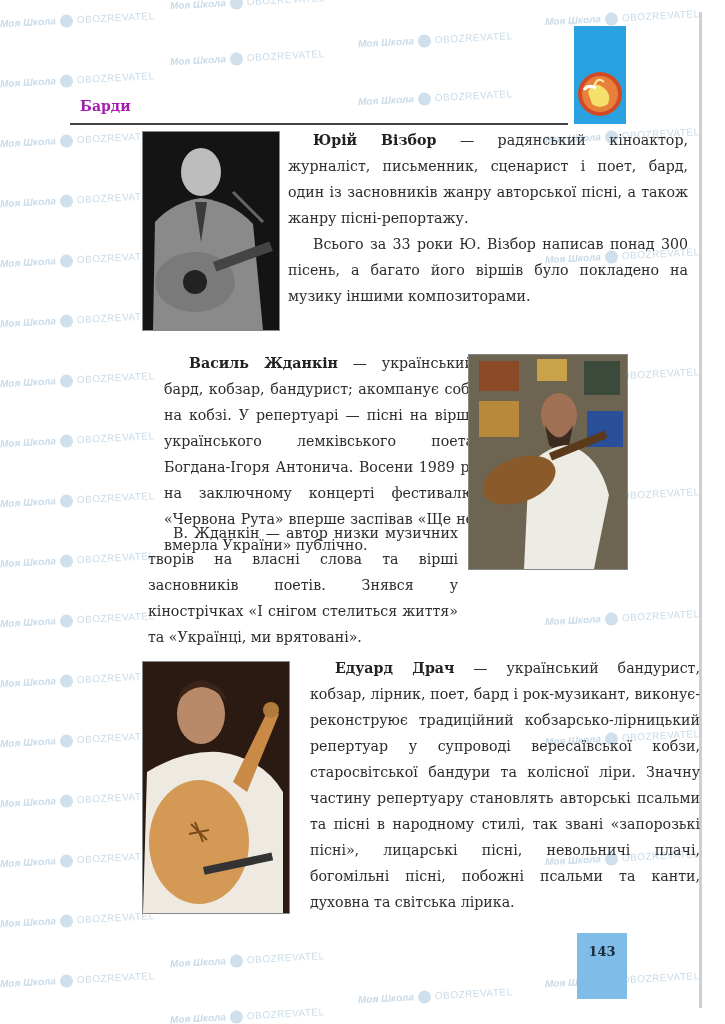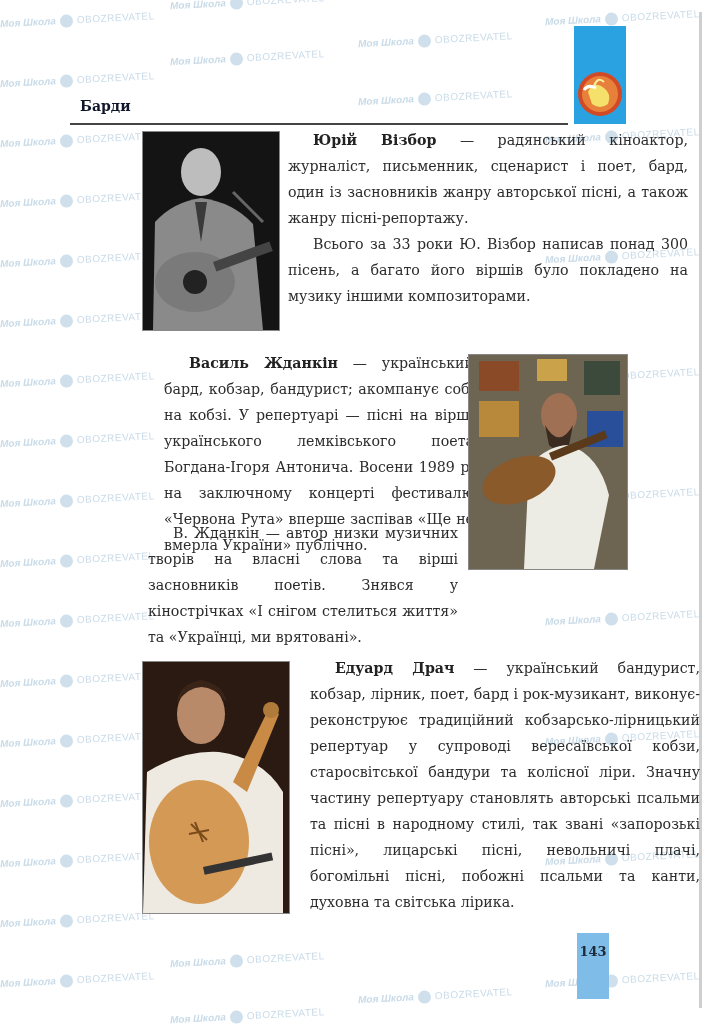--- a/index.html
+++ b/index.html
@@ -3,25 +3,25 @@
 <meta charset="utf-8">
 <style>
   html, body { margin:0; padding:0; }
   body {
     width:725px; height:1024px; position:relative; overflow:hidden;
     background:#ffffff;
     font-family:"DejaVu Serif","Liberation Serif",serif;
     color:#2b2b2b;
   }
   .page-edge { position:absolute; left:699px; top:12px; width:3px; height:996px; background:#cfcfcf; }
-  .header-title { position:absolute; left:80px; top:98px; font-size:14px; font-weight:bold; color:#0f172a; }
+  .header-title { position:absolute; left:80px; top:98px; font-size:14px; font-weight:bold; color:#a21caf; }
   .header-rule { position:absolute; left:70px; top:123px; width:498px; height:2px; background:#444; }
   .chapter-tab { position:absolute; left:574px; top:26px; width:52px; height:98px; background:#2aa1e0; }
   .chapter-emblem { position:absolute; left:574px; top:68px; width:52px; height:52px; }
-  .page-num-box { position:absolute; left:577px; top:933px; width:32px; height:66px; background:#7fbde8; }
+  .page-num-box { position:absolute; left:577px; top:933px; width:50px; height:66px; background:#7fbde8; }
   .page-num { position:absolute; left:0; right:0; top:11px; text-align:center; font-size:13px; font-weight:bold; color:#1d2a3a; }
 
   .photo { position:absolute; border:1px solid #888; overflow:hidden; }
   .p1 { left:142px; top:131px; width:136px; height:198px; background:#121212; }
   .p2 { left:468px; top:354px; width:158px; height:214px; background:#6b6150; }
   .p3 { left:142px; top:661px; width:146px; height:251px; background:#2a1a12; }
 
   .text-block { position:absolute; font-size:14.2px; line-height:26px; text-align:justify; color:#2c2c2c; }
   .text-block p { margin:0; text-indent:25px; }
   .text-block p.cont { text-indent:25px; }

